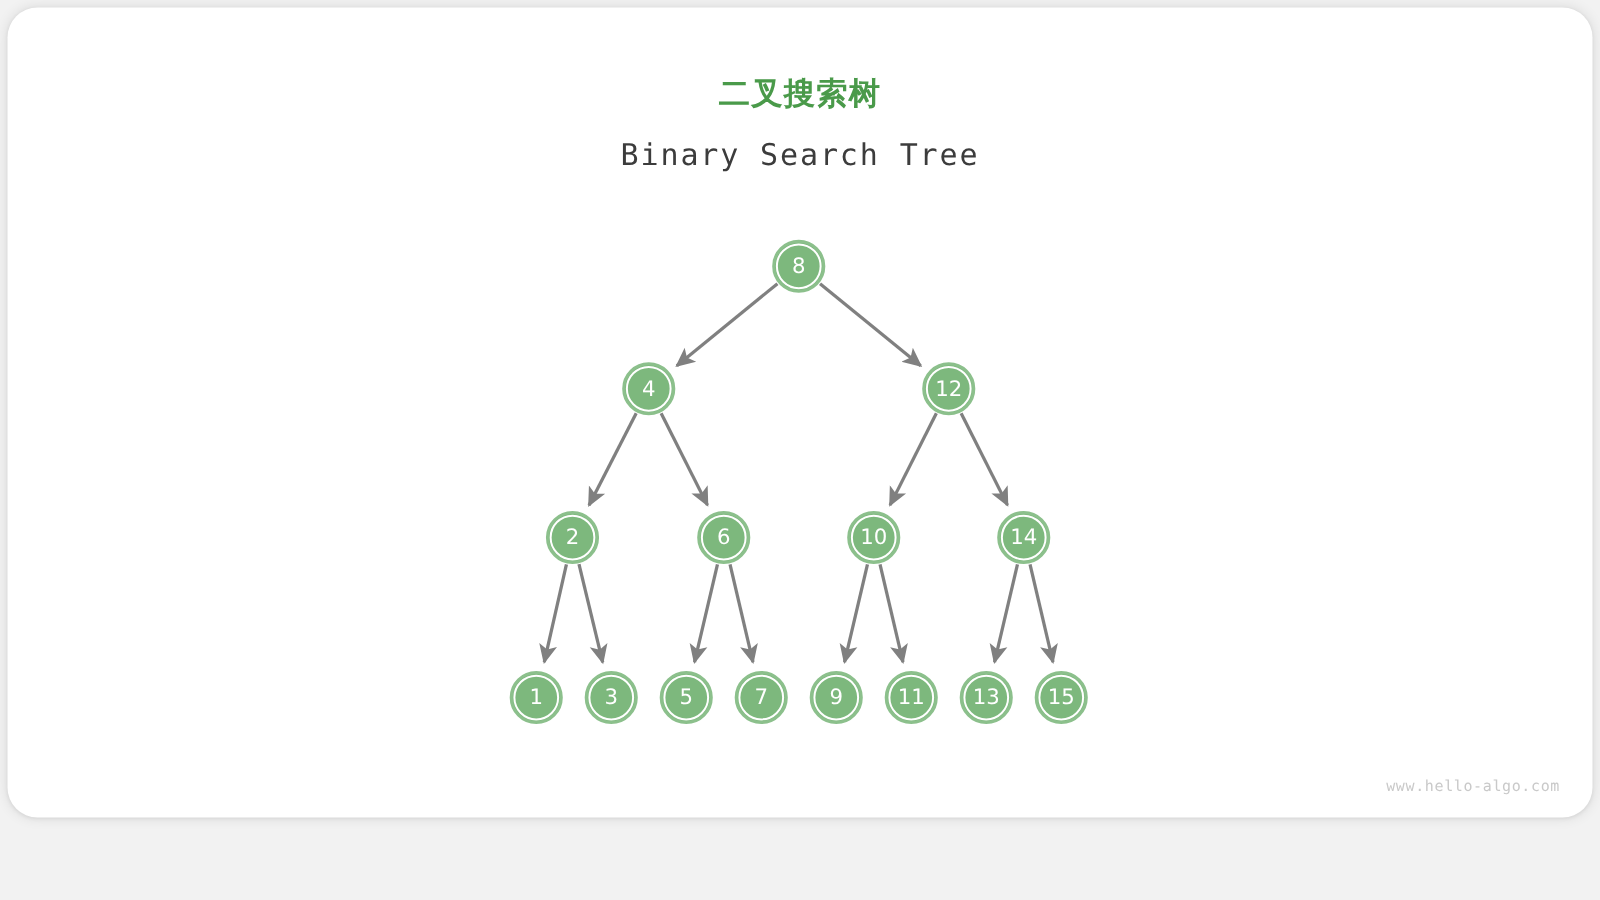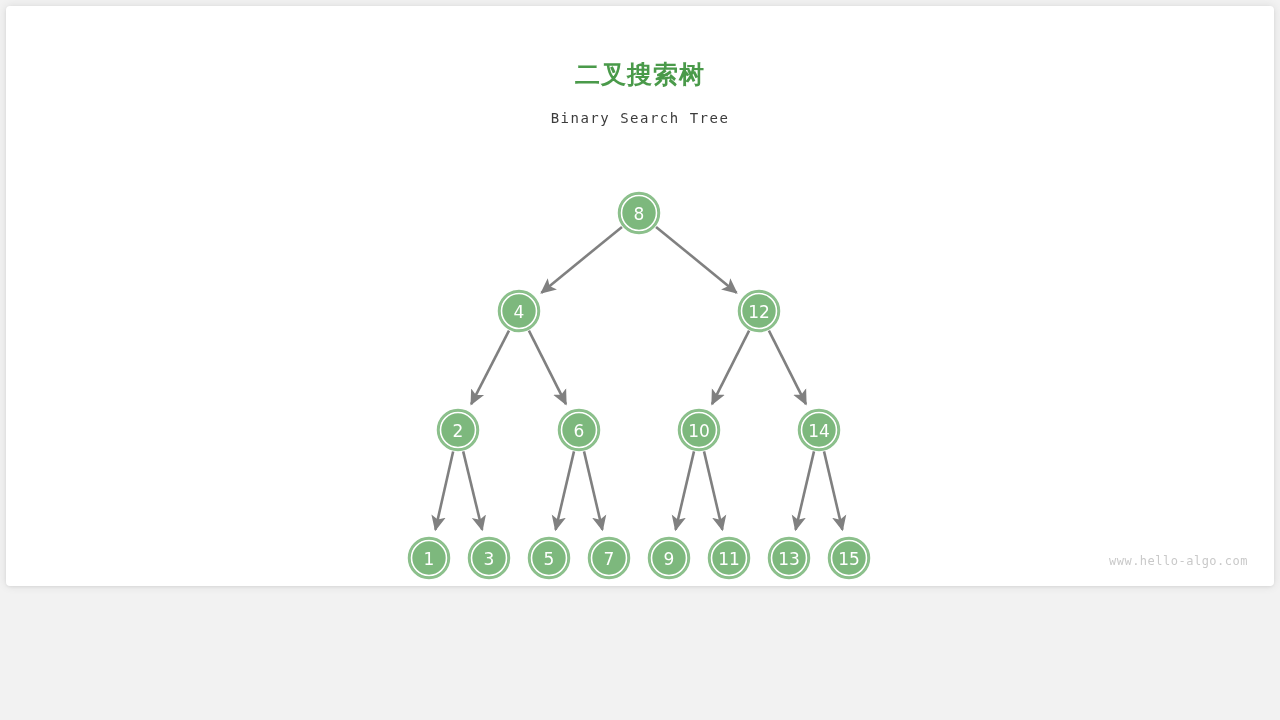--- a/index.html
+++ b/index.html
@@ -11,23 +11,23 @@
     height: 720px;
     background: #f2f2f2;
     font-family: "Liberation Sans", sans-serif;
     overflow: hidden;
   }
   #card {
     position: absolute;
     left: 6px;
     top: 6px;
     width: 1268px;
-    height: 580px;
+    height: 648px;
     background: #ffffff;
-    border-radius: 4px;
+    border-radius: 24px;
     box-shadow: 0 0 10px rgba(0,0,0,0.10), 0 1px 3px rgba(0,0,0,0.06);
     overflow: hidden;
   }
   #title {
     position: absolute;
     left: 0;
     top: 52px;
     width: 100%;
     text-align: center;
     font-size: 25px;
@@ -35,21 +35,21 @@
     color: #4a9a4a;
     font-family: "DejaVu Sans", "Liberation Sans", sans-serif;
     letter-spacing: 1px;
   }
   #subtitle {
     position: absolute;
     left: 0;
     top: 104px;
     width: 100%;
     text-align: center;
-    font-size: 14px;
+    font-size: 24px;
     color: #3c3c3c;
     font-family: "DejaVu Sans Mono", "Liberation Mono", monospace;
     letter-spacing: 1.5px;
   }
   #watermark {
     position: absolute;
     right: 26px;
     bottom: 18px;
     font-size: 12px;
     color: #c9c9c9;

